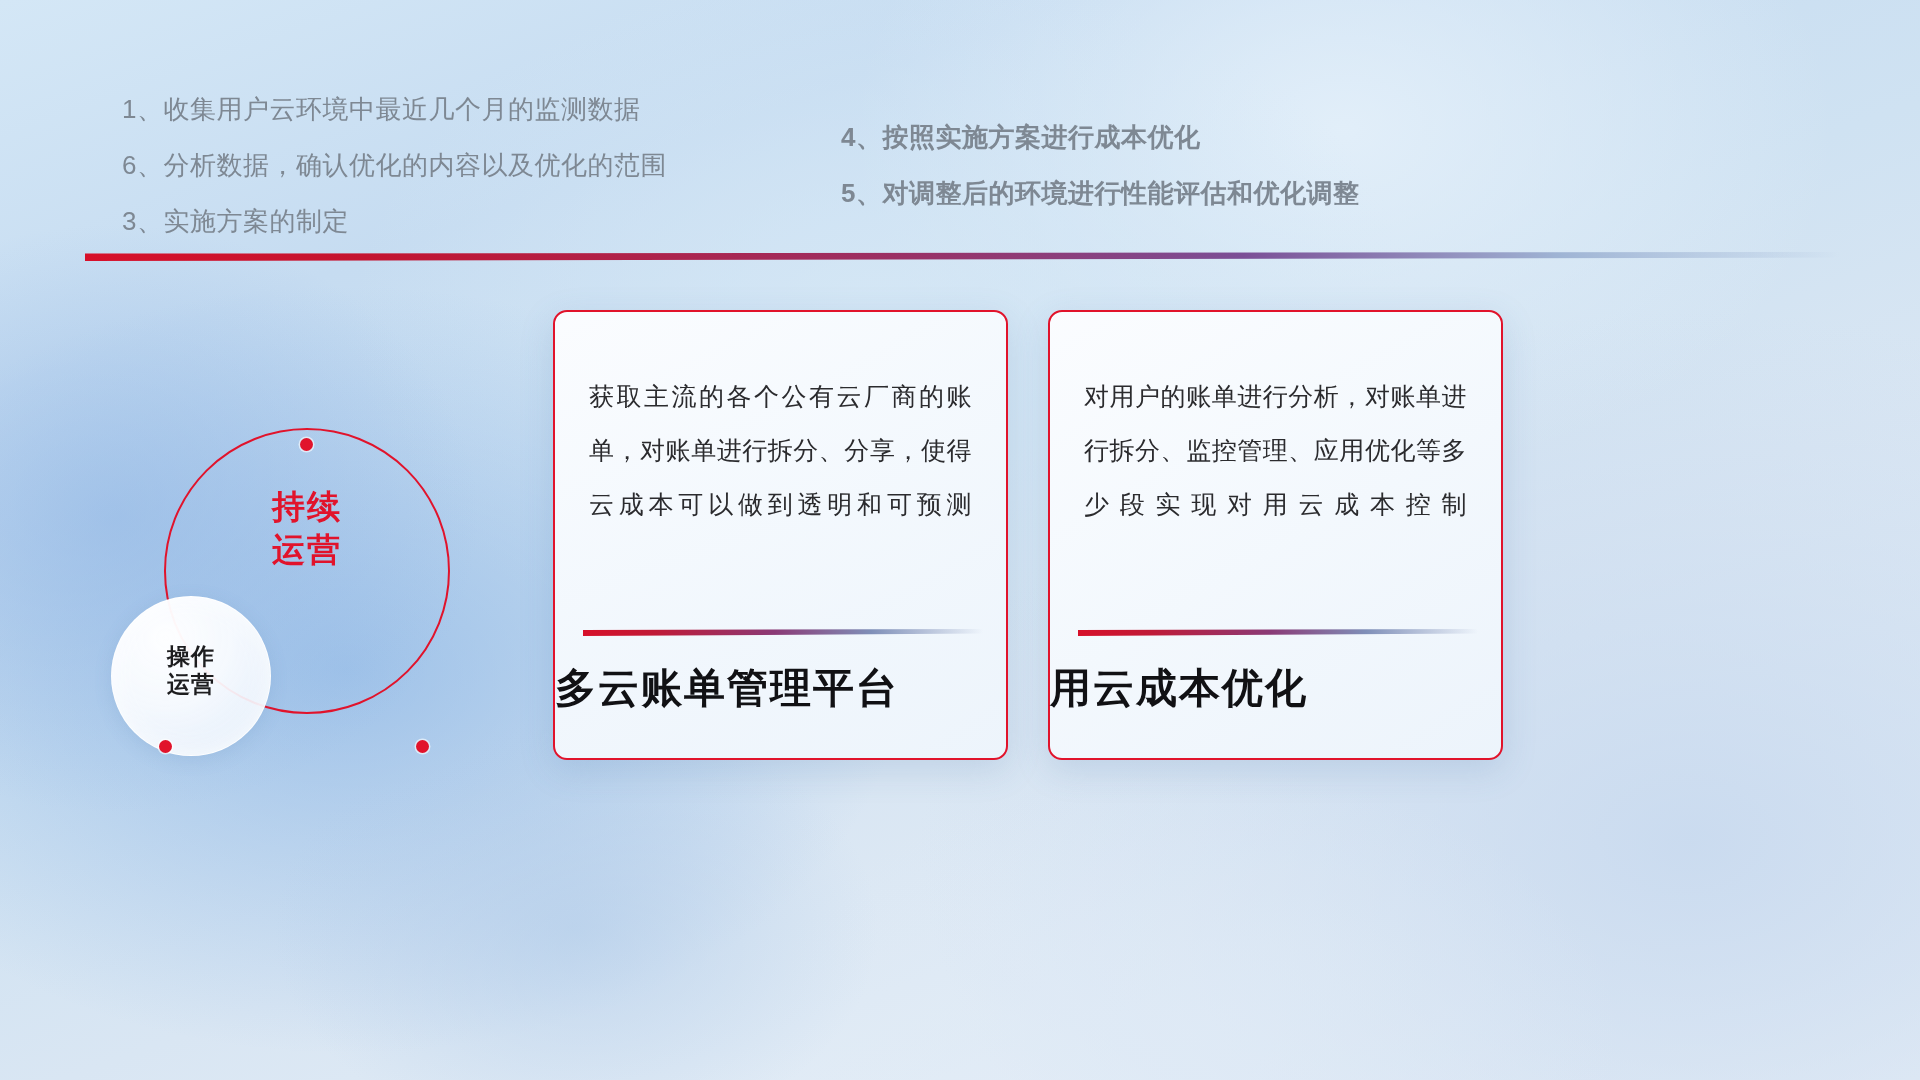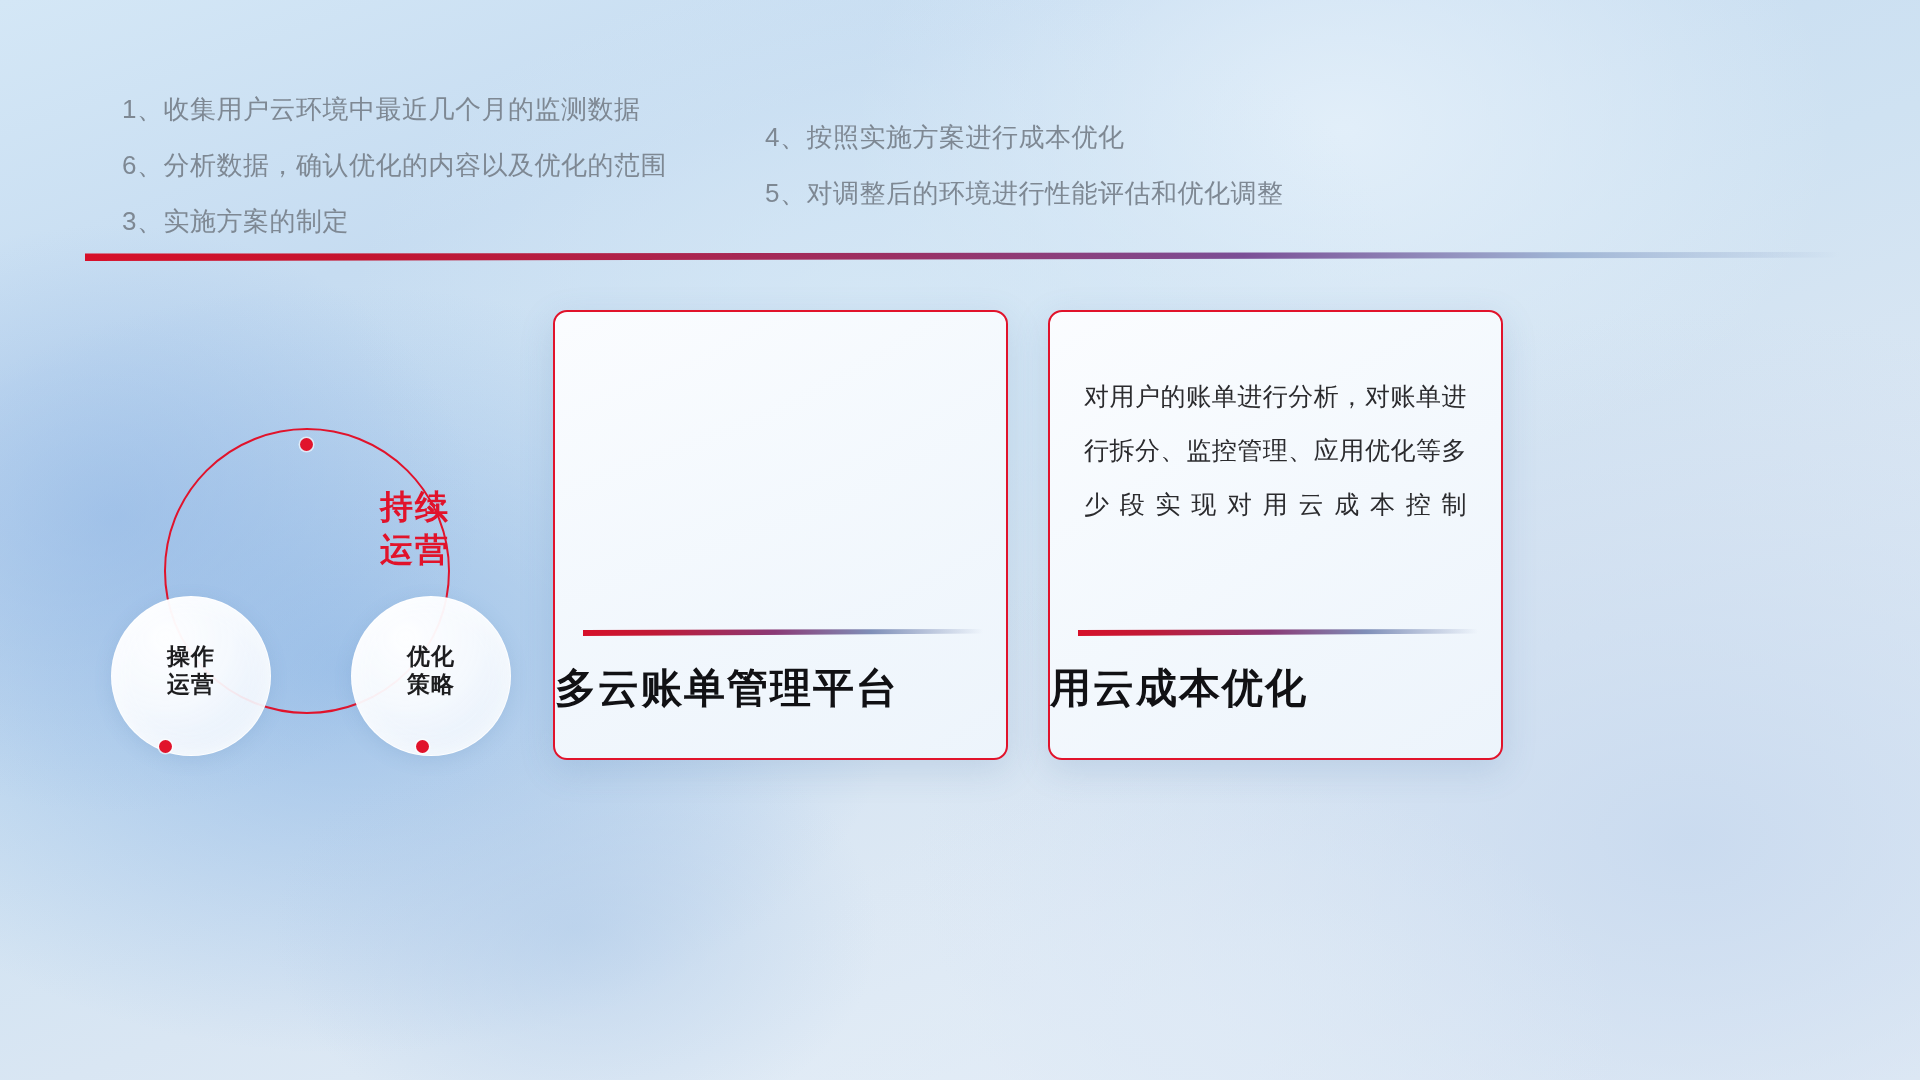--- a/index.html
+++ b/index.html
@@ -23,21 +23,21 @@
       radial-gradient(ellipse 420px 300px at 30% 86%, rgba(176,203,233,0.6) 0%, rgba(176,203,233,0) 72%),
       radial-gradient(ellipse 600px 380px at 62% 96%, rgba(223,234,246,0.8) 0%, rgba(223,234,246,0) 72%);
     pointer-events:none;
   }
 
   
   .bullets { position:absolute; color:#7e8893; font-size:26px; letter-spacing:.5px; }
   .bullets .line { white-space:nowrap; line-height:1; }
   #bullets-left  { left:122px; top:96px; }
   #bullets-left .line  { margin-bottom:30px; }
-  #bullets-right { left:765px; top:124px; }
+  #bullets-right { left:841px; top:124px;font-weight:bold; }
   #bullets-right .line { margin-bottom:30px; }
 
   
   #top-rule{
     position:absolute; left:85px; top:252px; width:1755px; height:9px;
     background:linear-gradient(90deg,#d7102a 0%, #c41430 16%, #9b2f63 46%, #7b4f96 66%, #9fb4d4 84%, rgba(205,220,238,0) 100%);
     clip-path:polygon(0 18%, 100% 0, 100% 62%, 0 100%);
   }
 
   
@@ -59,21 +59,21 @@
 
   .vlabel{
     position:absolute; width:100%; text-align:center; color:#1d1d1f;
     font-size:23px; font-weight:700; line-height:1.22; letter-spacing:1px;
   }
   #c-top .vlabel  { top:45px; }
   #c-left .vlabel { top:45px; }
   #c-right .vlabel{ top:45px; }
 
   #venn-center{
-    position:absolute; left:89px; top:198px; width:286px; text-align:right;
+    position:absolute; left:89px; top:198px; width:286px; text-align:center;
     color:#e1132b; font-size:33px; font-weight:800; line-height:1.3; letter-spacing:2px;
   }
   .vdot{
     position:absolute; width:13px; height:13px; border-radius:50%;
     background:#e1132b; box-shadow:0 0 0 1.5px rgba(255,255,255,.6);
   }
   #dot-top  { left:225px; top:150px; }
   #dot-left { left:84px;  top:452px; }
   #dot-right{ left:341px; top:452px; }
 
@@ -123,38 +123,33 @@
     <div class="vcircle outline" id="c-big"></div>
 
 
     <div class="vcircle filled" id="c-left">
       <div class="vlabel">
         <span>操作</span><br>
         <span>运营</span>
       </div>
     </div>
 
-    <div class="vcircle filled" id="c-right">
-      <div class="vlabel">
-        <span>优化</span><br>
-        <span>策略</span>
-      </div>
-    </div>
 
     <div id="venn-center">
       <span>持续</span><br>
       <span>运营</span>
     </div>
 
     <div class="vdot" id="dot-top"></div>
     <div class="vdot" id="dot-left"></div>
     <div class="vdot" id="dot-right"></div>
   </div>
 
   <div class="card" id="card-1">
+    <div class="card-body">获取主流的各个公有云厂商的账单，对账单进行拆分、分享，使得云成本可以做到透明和可预测</div>
     <div class="card-rule"></div>
     <div class="card-title">多云账单管理平台</div>
   </div>
 
   <div class="card" id="card-2">
     <div class="card-body">对用户的账单进行分析，对账单进行拆分、监控管理、应用优化等多少段实现对用云成本控制</div>
     <div class="card-rule"></div>
     <div class="card-title">用云成本优化</div>
   </div>
 

